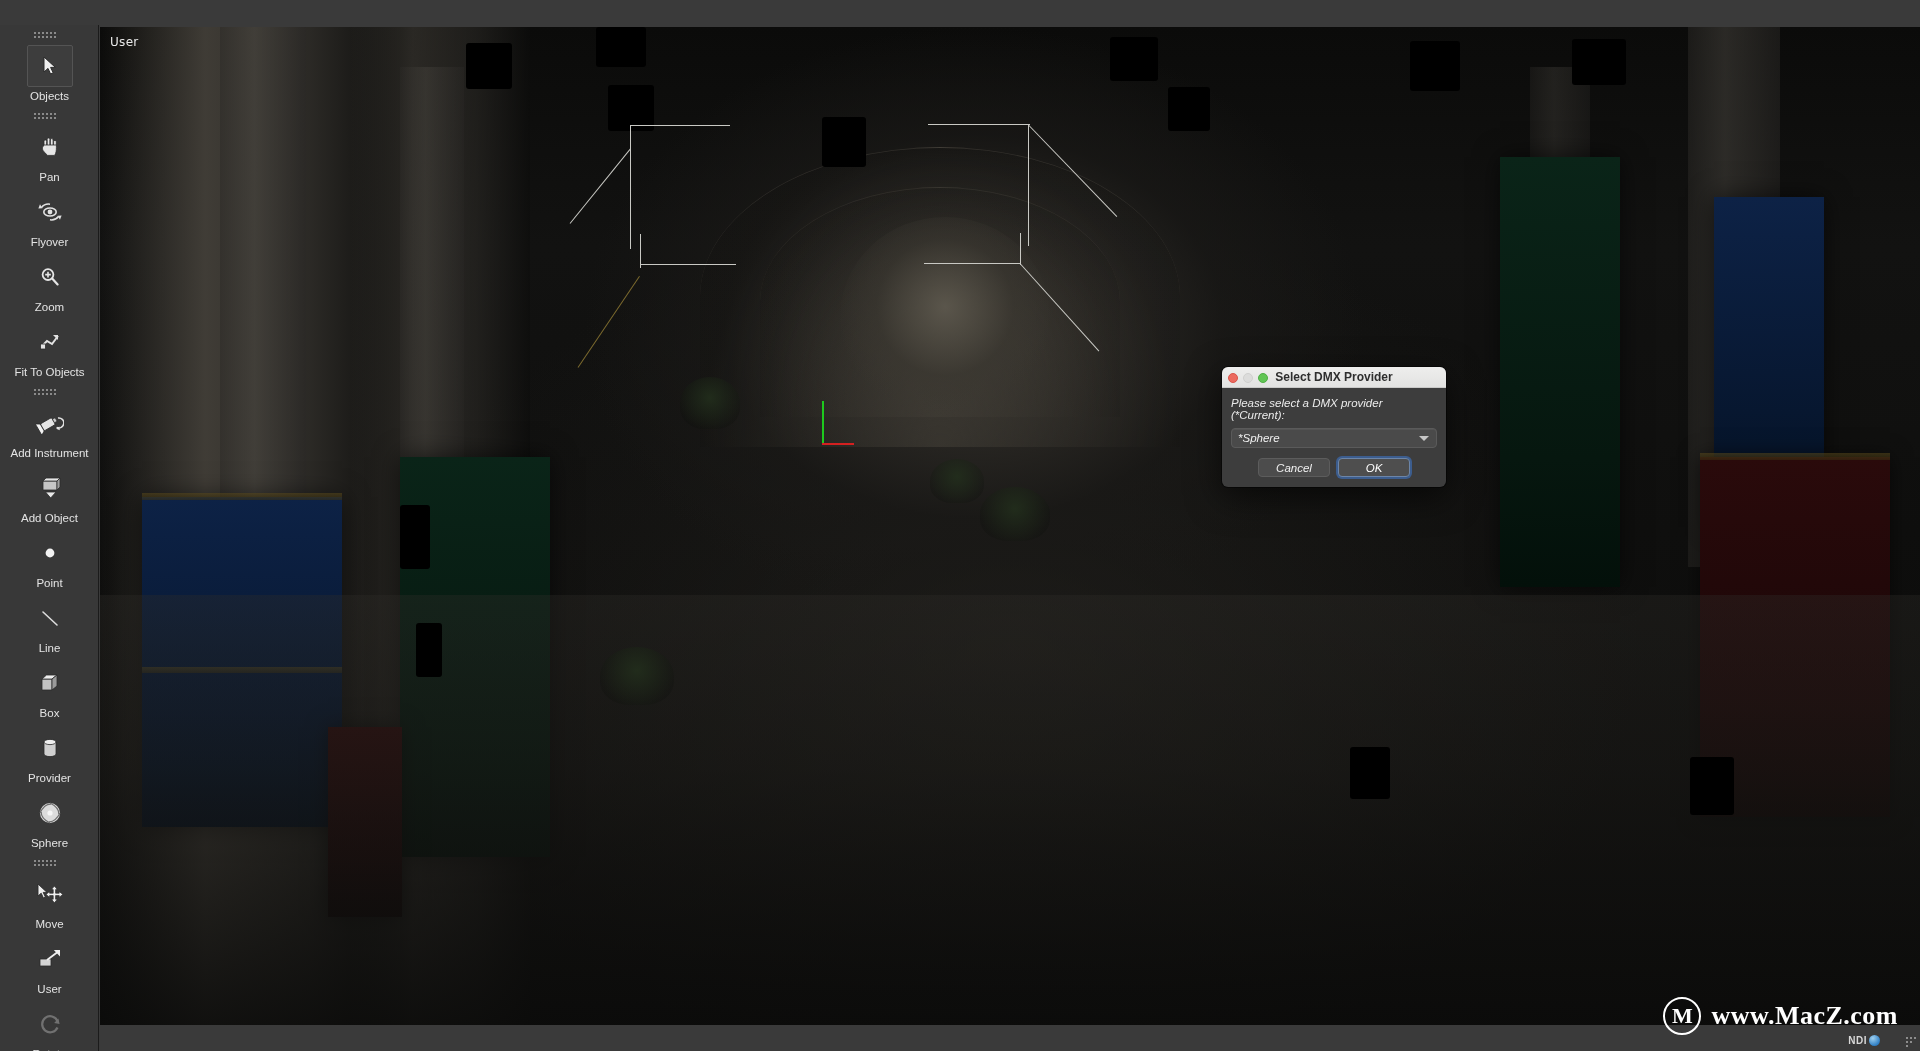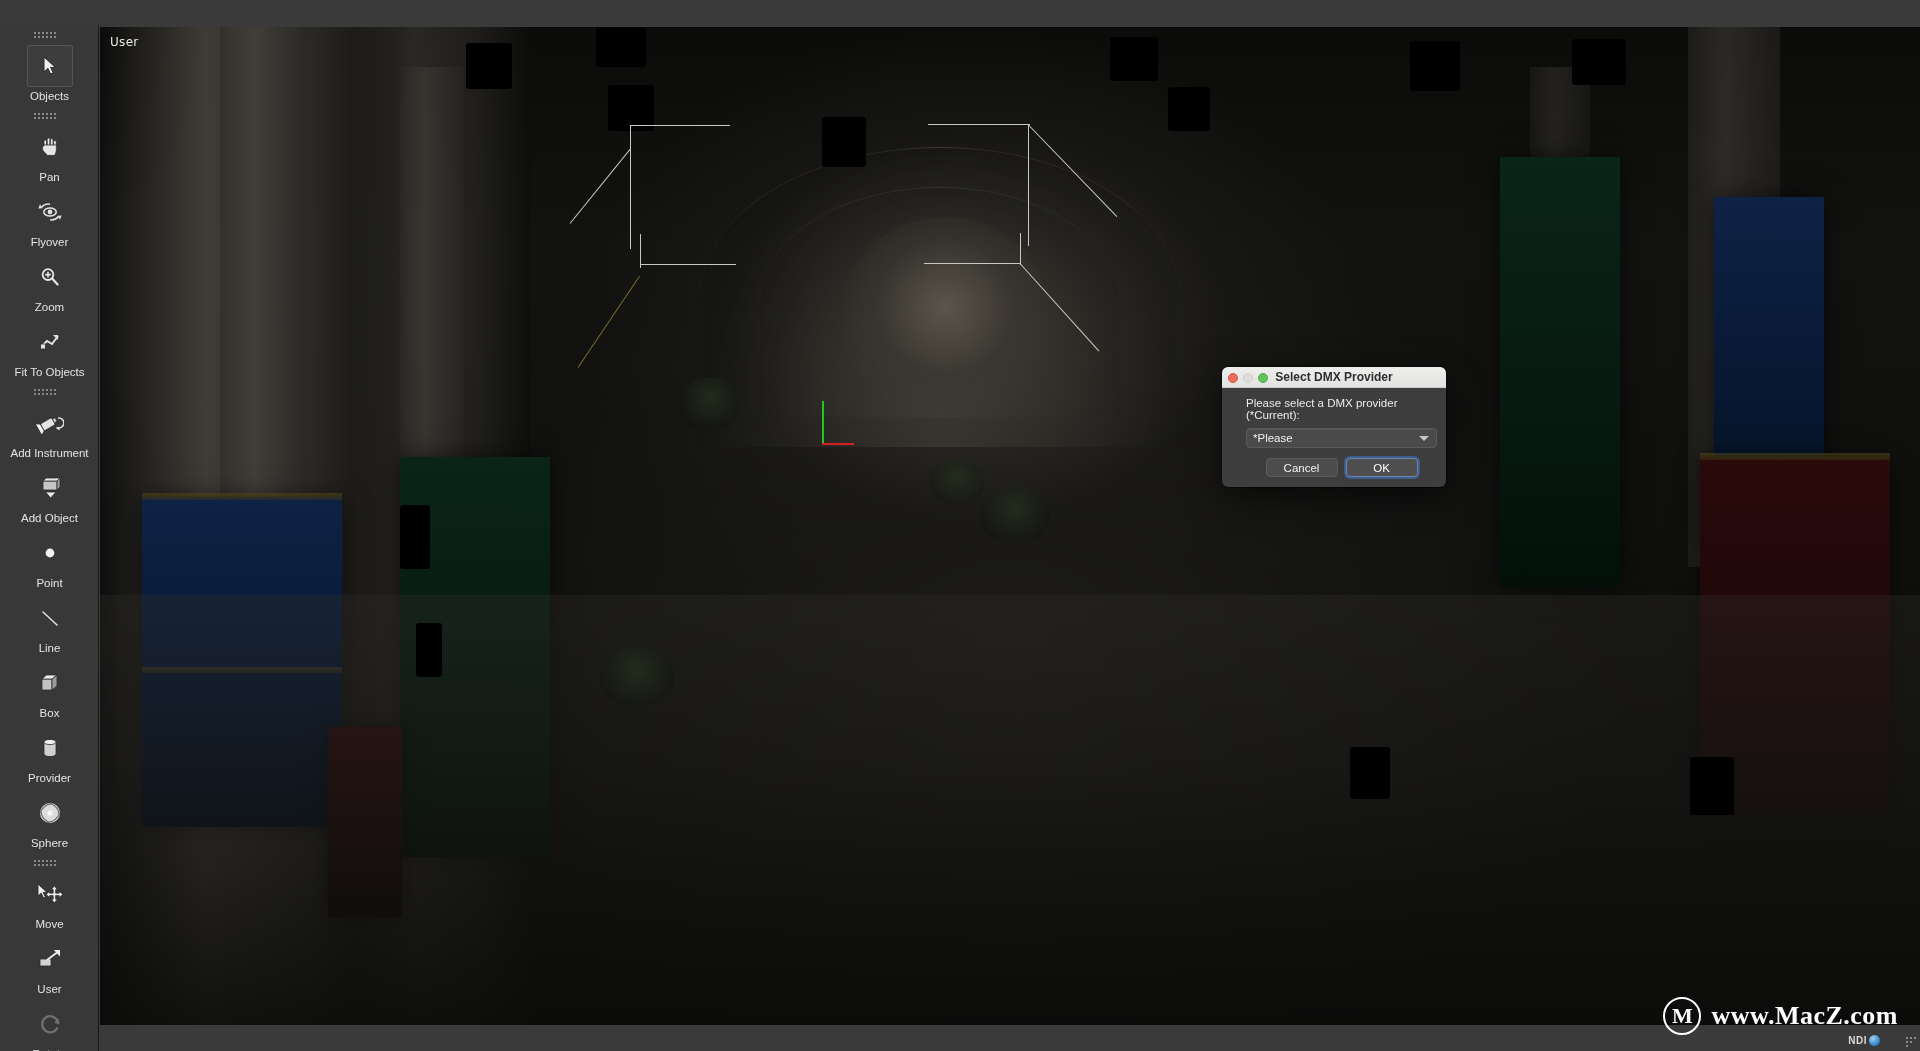--- a/index.html
+++ b/index.html
@@ -96,21 +96,21 @@
   .dlg-title {
     height:21px; background:linear-gradient(to bottom,#eeeeed,#e2e2e1);
     display:flex; align-items:center; justify-content:center; position:relative;
     border-bottom:1px solid #c9c9c8;
   }
   .dlg-traffic { position:absolute; left:6px; top:0; height:21px; display:flex; align-items:center; gap:5px; }
   .d-red { width:10px;height:10px;border-radius:50%;background:#ec6a5f;border:1px solid #d9554b; }
   .d-gry { width:10px;height:10px;border-radius:50%;background:#dcdcdb;border:1px solid #cfcfce; }
   .d-grn { width:10px;height:10px;border-radius:50%;background:#61c555;border:1px solid #4fae45; }
   .dlg-title-text { font-size:12px; color:#2e2e2e; font-weight:bold; }
-  .dlg-body { padding:9px 9px 10px 24px; }
+  .dlg-body { padding:9px 9px 10px 9px;font-style:italic; }
   .dlg-prompt { font-size:11.5px; color:#ebebeb; margin-bottom:7px; }
   .dlg-select {
     height:20px; background:#4a4a4a; border:1px solid #5a5a5a; border-radius:4px;
     display:flex; align-items:center; padding:0 6px; position:relative;
     box-shadow:inset 0 1px 0 rgba(255,255,255,.05);
   }
   .dlg-select span.val { font-size:11.5px; color:#f0f0f0; }
   .caret { position:absolute; right:7px; top:50%; margin-top:-2px;
            width:0;height:0;border-left:5px solid transparent;border-right:5px solid transparent;
            border-top:5px solid #c6c6c6; }
@@ -453,21 +453,21 @@
       <div class="dlg-traffic">
         <div class="d-red"></div>
         <div class="d-gry"></div>
         <div class="d-grn"></div>
       </div>
       <div class="dlg-title-text">Select DMX Provider</div>
     </div>
     <div class="dlg-body">
       <div class="dlg-prompt">Please select a DMX provider (*Current):</div>
       <div class="dlg-select">
-        <span class="val">*Please</span>
+        <span class="val">*Sphere</span>
         <span class="caret"></span>
       </div>
       <div class="dlg-buttons">
         <div class="btn btn-cancel">Cancel</div>
         <div class="btn btn-ok">OK</div>
       </div>
     </div>
   </div>
 
   <div class="statusbar"></div>

